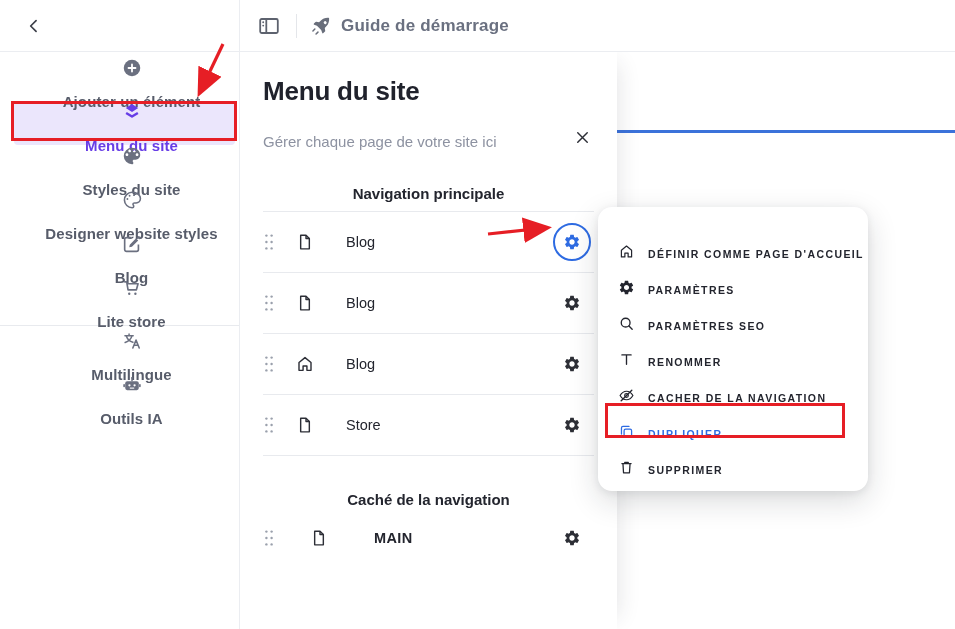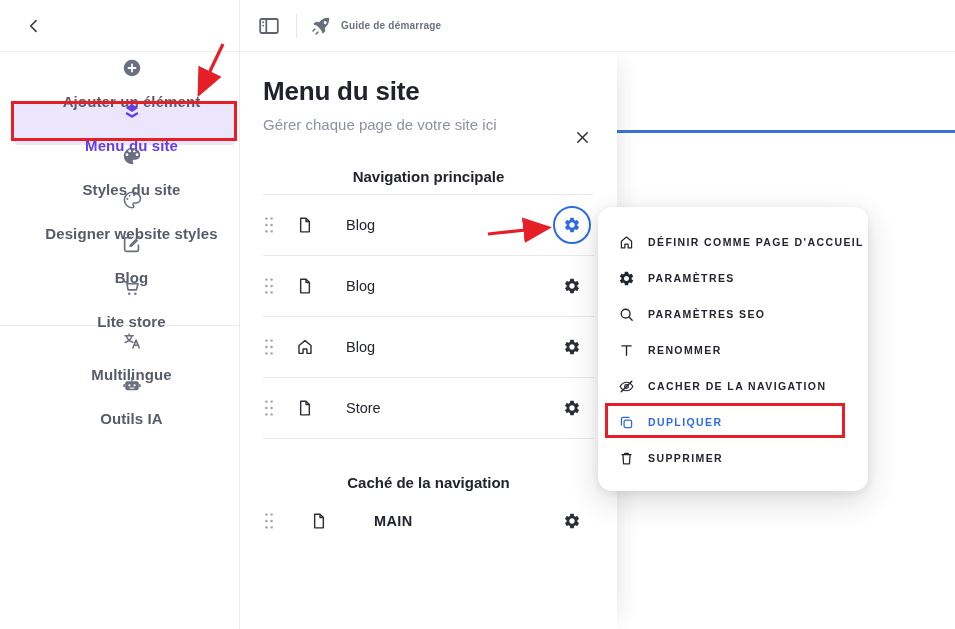--- a/index.html
+++ b/index.html
@@ -13,41 +13,41 @@
             background:#fff; border-bottom:1px solid #ebedf1; display:flex; z-index:3; }
   .topbar-left { width:240px; height:100%; border-right:1px solid #ebedf1;
                  display:flex; align-items:center; padding-left:20px; }
   .back-btn { width:28px; height:28px; display:flex; align-items:center; justify-content:center;
               color:#3c3f49; cursor:pointer; }
   .topbar-main { flex:1; display:flex; align-items:center; padding-left:15px; gap:13px; }
   .tb-icon-btn { width:28px; height:28px; display:flex; align-items:center; justify-content:center;
                  color:#5d626e; cursor:pointer; }
   .tb-divider { width:1px; height:24px; background:#e4e6ea; }
   .guide-btn { display:flex; align-items:center; gap:9px; color:#6a7080; cursor:pointer; }
-  .guide-btn .lbl { font-size:10px; font-weight:700; letter-spacing:.2px; }
+  .guide-btn .lbl { font-size:17px; font-weight:700; letter-spacing:.2px; }
   .guide-btn .ric { color:#696e7b; }
 
   
   .sidebar { position:absolute; left:0; top:52px; width:240px; bottom:0;
              background:#fff; border-right:1px solid #ebedf1; padding-top:5px; z-index:2; }
   .side-item { height:44px; margin:0 4px 0 14px; padding-left:14px; border-radius:4px;
                display:flex; align-items:center; gap:14px; color:#575c6a;
                font-size:15px; font-weight:700; letter-spacing:.1px; cursor:pointer;flex-direction:column; }
   .side-item .sic { color:#6b7080; flex:0 0 auto; }
   .side-item.active { background:#ebe6fc; color:#673de6; }
   .side-item.active .sic { color:#673de6; }
   .side-divider { height:1px; background:#e8eaee; margin:4px 0 4px 0; }
 
   
   .panel { position:absolute; left:240px; top:52px; width:377px; bottom:0; background:#fff;
            box-shadow:12px 0 22px -12px rgba(40,45,60,.14); padding:0 23px; z-index:2; }
   .panel-title { margin-top:24px; font-size:26px; font-weight:700; color:#20222c; letter-spacing:-.2px; }
   .panel-close { position:absolute; top:74px; right:24px; width:22px; height:22px;
                  display:flex; align-items:center; justify-content:center; color:#2c2e36; cursor:pointer; }
-  .panel-sub { margin-top:9px; font-size:15px; color:#8d92a1; }
+  .panel-sub { margin-top:26px; font-size:15px; color:#8d92a1; }
   .section-h { margin-top:35px; font-size:15px; font-weight:700; color:#23252e;text-align:center; }
   .rows { margin-top:9px; border-top:1px solid #e8eaee; }
   .row { height:61px; display:flex; align-items:center; border-bottom:1px solid #e8eaee; cursor:pointer; }
   .row .drag { width:12px; margin-right:20px; color:#9aa0ac; flex:0 0 auto; cursor:grab; }
   .row .pic  { width:20px; margin-right:31px; color:#2c2e36; flex:0 0 auto; }
   .row .rlabel { font-size:14.5px; color:#23252e; flex:1; }
   .gear-wrap { width:38px; height:38px; margin-left:auto; margin-right:3px; border-radius:50%;
                display:flex; align-items:center; justify-content:center; color:#2d2f36; cursor:pointer; }
   .row.gear-circled .gear-wrap { border:2.5px solid #2e6be2; color:#2e6be2; }
   .hidden-sec .section-h { margin-top:35px; }
@@ -57,21 +57,21 @@
   .rows2 .rlabel { font-weight:700; letter-spacing:.4px; }
 
   
   .content { position:absolute; left:617px; top:52px; right:0; bottom:0; background:#fff; }
   .blue-line { position:absolute; left:0; right:0; top:78px; height:3px; background:#3b72da; }
 
   
   .ctx { position:absolute; left:598px; top:207px; width:270px; background:#fff;
          border-radius:14px; padding:17px 0 15px;
          box-shadow:0 10px 30px rgba(25,30,40,.16), 0 2px 8px rgba(25,30,40,.08); z-index:5; }
-  .ctx-item { position:relative; height:36px; display:flex; align-items:center; gap:13px;
+  .ctx-item { position:relative; height:36px; display:flex; align-items:flex-end; gap:13px;
               padding:0 14px 0 20px; font-size:10.5px; font-weight:700; letter-spacing:1.4px;
               color:#23252e; cursor:pointer; white-space:nowrap; }
   .ctx-item .mic { color:#23252e; flex:0 0 auto; }
   .ctx-item.hl, .ctx-item.hl .mic { color:#2e6be2; }
   .ctx-item.hl::after { content:""; position:absolute; left:7px; right:23px; top:-1px; bottom:2px;
                         border:3px solid #e61e25; pointer-events:none; }
 
   
   .red-box-sidebar { position:absolute; left:11px; top:101px; width:226px; height:40px;
                      border:3px solid #e61e25; z-index:6; pointer-events:none; }

